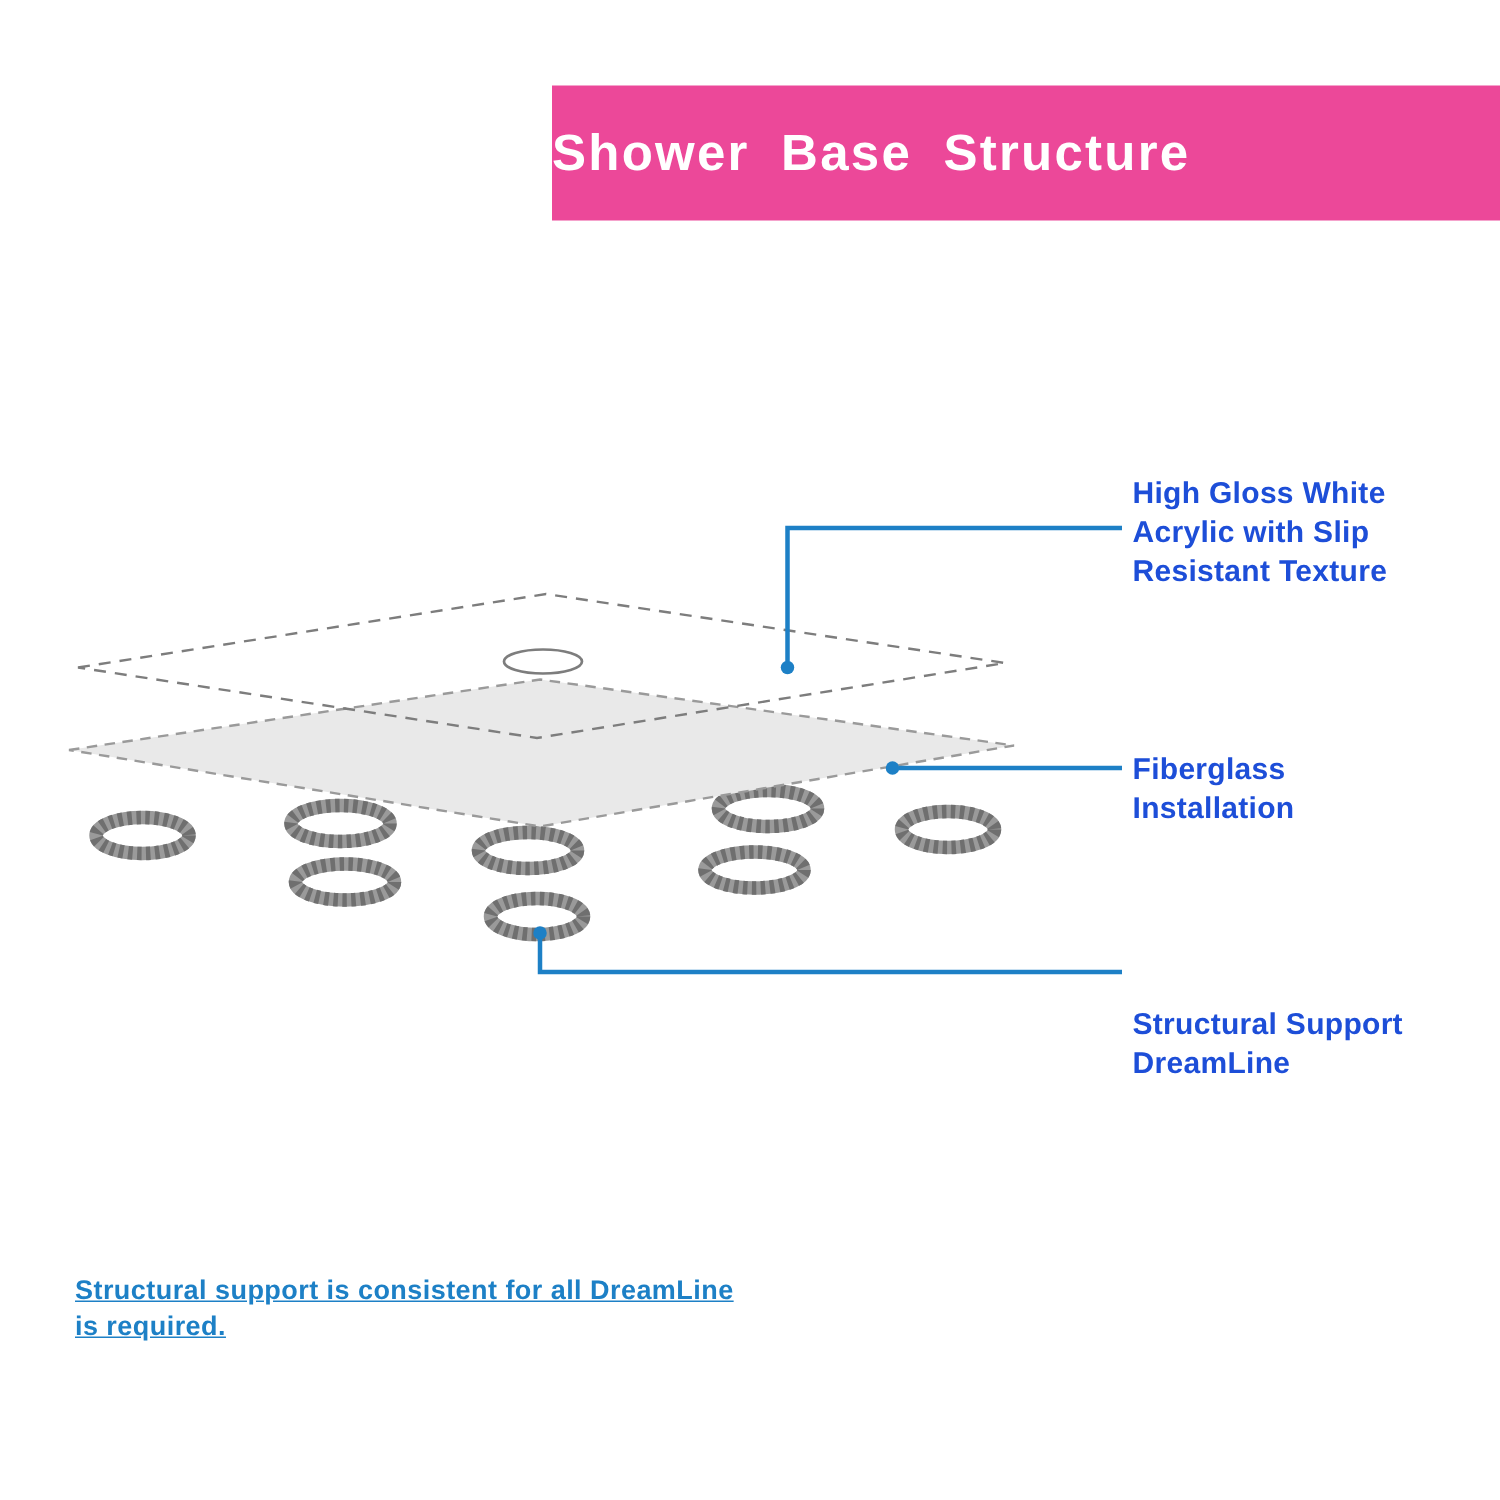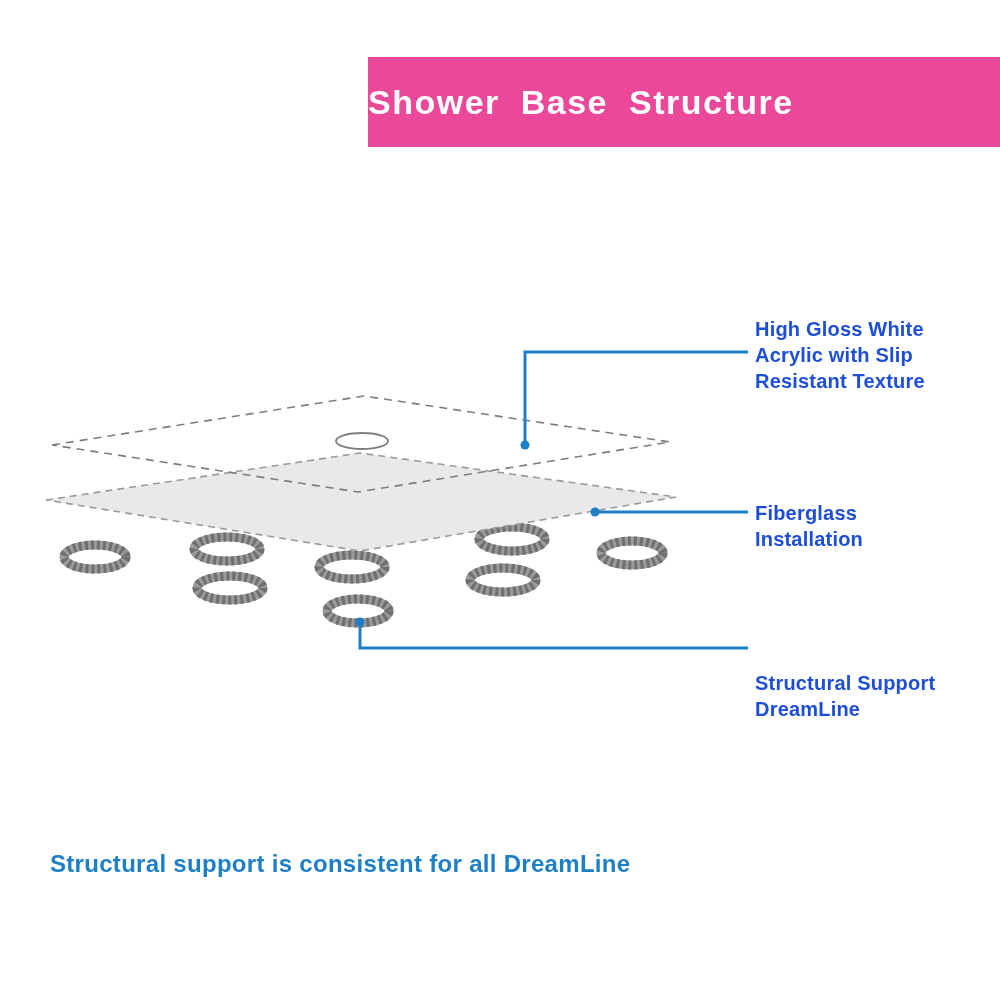--- a/index.html
+++ b/index.html
@@ -50,23 +50,24 @@
   .callout span { display: block; }
   #callout-acrylic   { left: 755px; top: 316px; }
   #callout-fiberglass{ left: 755px; top: 500px; }
   #callout-support   { left: 755px; top: 630px; margin-top: 40px; }
   .footer {
     position: absolute;
     left: 50px;
     top: 848px;
     color: #1d80c6;
     font-weight: bold;
-    font-size: 24px;
+    font-size: 18px;
     line-height: 1.35;
     letter-spacing: 0.3px;
+    text-decoration: underline;
   }
   .footer span { display: block; }
 </style>
 </head>
 <body>
 
 <div class="banner">
   <h1 class="banner-title">Shower Base Structure</h1>
 </div>
 
@@ -137,13 +138,14 @@
   <span>Installation</span>
 </div>
 
 <div id="callout-support" class="callout">
   <span>Structural Support</span>
   <span>DreamLine</span>
 </div>
 
 <div class="footer">
   <span>Structural support is consistent for all DreamLine</span>
+  <span>is required.</span>
 </div>
 
 </body></html>

